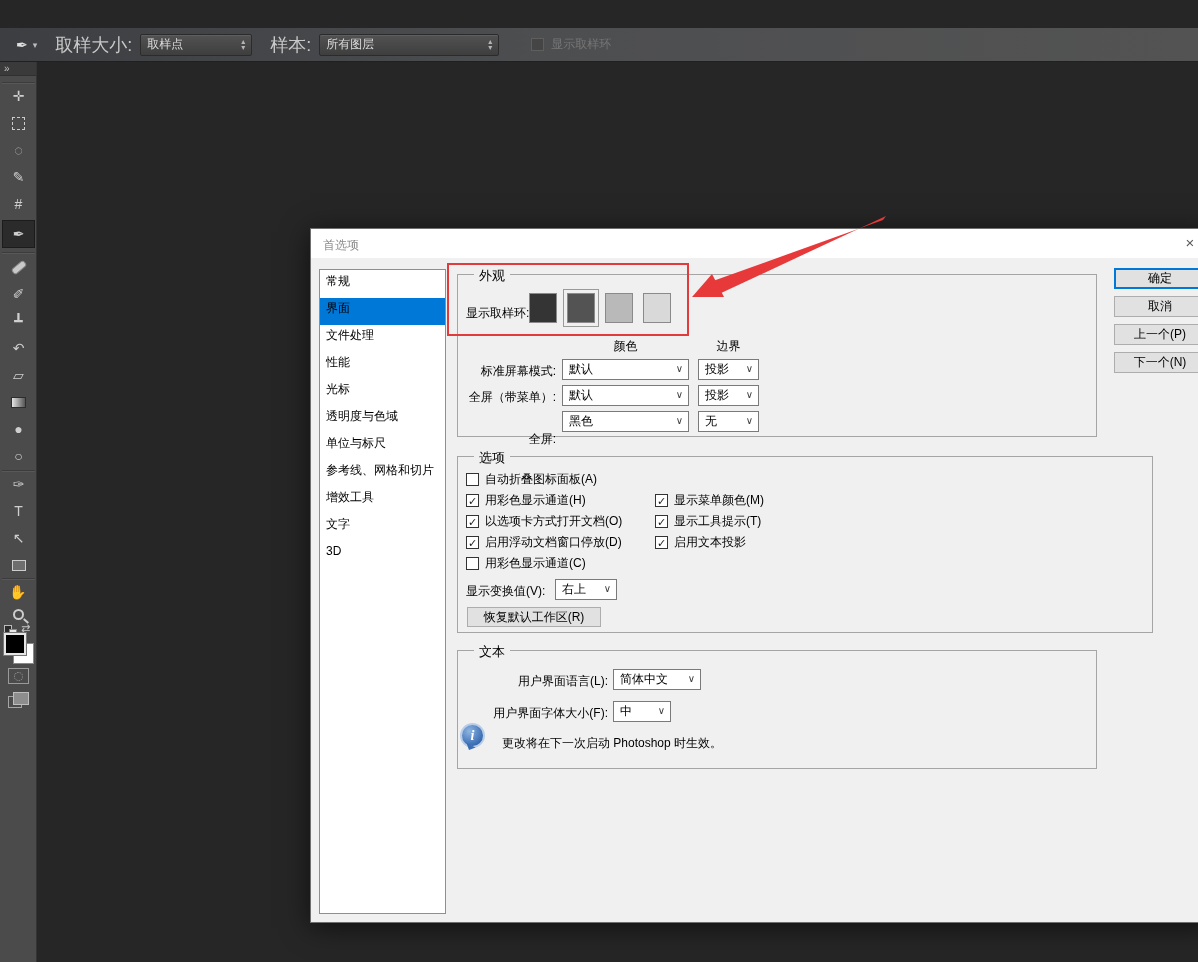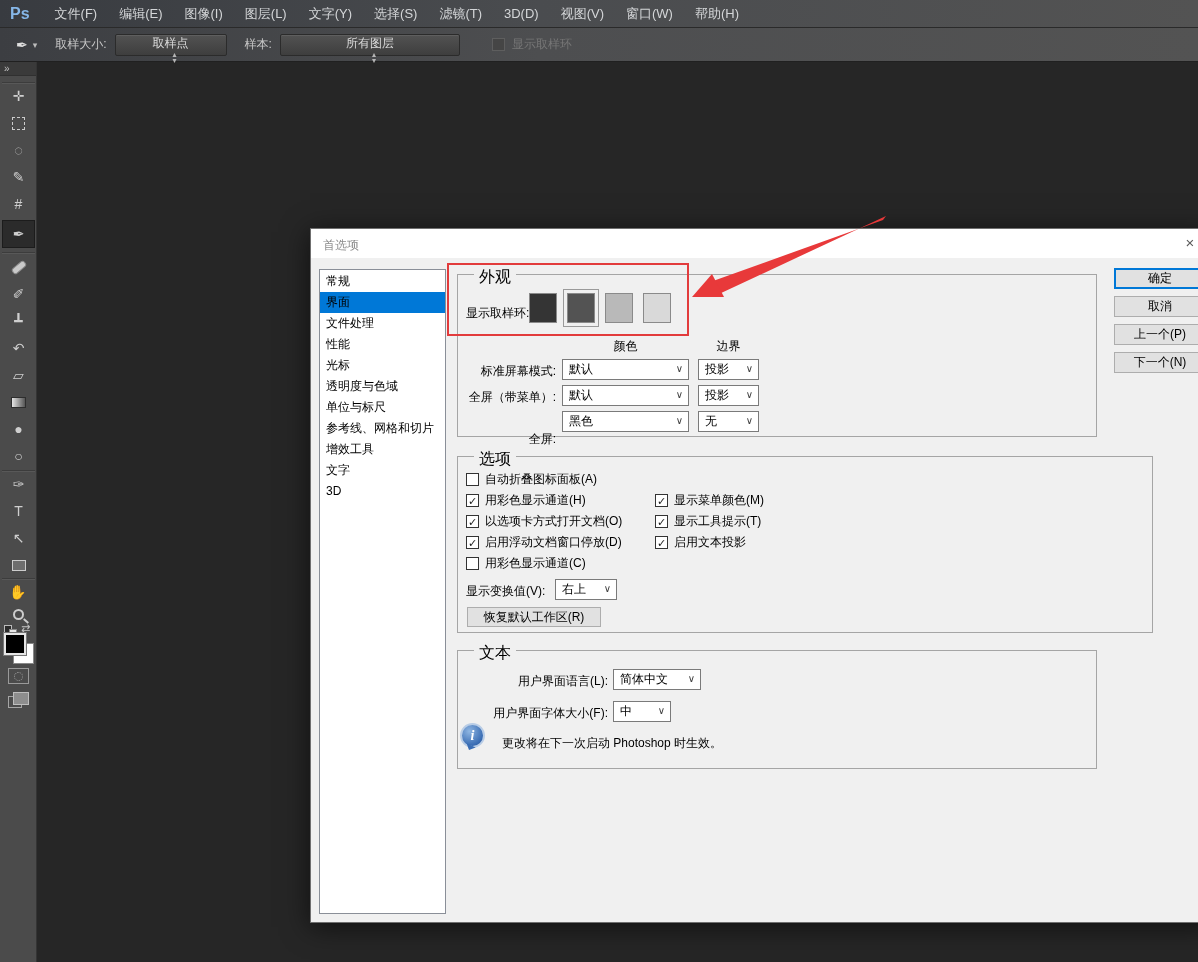--- a/index.html
+++ b/index.html
@@ -13,24 +13,24 @@
              border-bottom:1px solid #2a2a2a; display:flex; align-items:center; z-index:5;}
   .ps-logo { color:#86b7e8; font-weight:bold; font-size:16px; padding:0 14px 0 10px; letter-spacing:0; }
   .menu-item { color:#d4d6d8; font-size:13px; padding:0 11px; line-height:28px; cursor:default; }
 
   
   .optionsbar { position:absolute; left:0; top:28px; width:1198px; height:34px;
                 background:linear-gradient(90deg,#3c3e42 0%,#4d4e50 45%,#535353 100%);
                 border-bottom:1px solid #202020; display:flex; align-items:center; z-index:5;}
   .ob-tool { color:#e0e0e0; font-size:14px; margin-left:16px; transform:rotate(0deg); }
   .ob-caret { color:#bbb; font-size:9px; margin-left:5px; margin-right:18px; }
-  .ob-label { color:#c8c8c8; font-size:12px; margin-right:8px;text-align:right; }
+  .ob-label { color:#c8c8c8; font-size:18px; margin-right:8px;text-align:right; }
   .ob-combo { height:22px; background:linear-gradient(#525252,#3e3e3e); border:1px solid #2b2b2b;
               border-radius:2px; color:#dcdcdc; font-size:12px; display:flex; align-items:center;
-              padding:0 6px; margin-right:18px; box-shadow:inset 0 1px 0 rgba(255,255,255,.08);flex-direction:column; }
+              padding:0 6px; margin-right:18px; box-shadow:inset 0 1px 0 rgba(255,255,255,.08); }
   .ob-combo .val { flex:1; }
   .ob-spin { display:flex; flex-direction:column; line-height:6px; font-size:8px; color:#b5b5b5; margin-left:8px;}
   .ob-check { width:13px; height:13px; background:#454545; border:1px solid #5e5e5e; margin:0 7px 0 14px;}
   .ob-dis { color:#767676; font-size:12px; }
 
   
   .toolbar { position:absolute; left:0; top:62px; width:37px; height:900px;
              background:#4b4b4b; border-right:1px solid #343434; z-index:4; }
   .tb-head { height:14px; background:#3a3a3a; color:#c0c0c0; font-size:10px; text-align:left;
              padding-left:4px; line-height:13px; border-bottom:1px solid #303030;}
@@ -62,26 +62,26 @@
 
   
   .dialog { position:absolute; left:310px; top:228px; width:905px; height:695px;
             background:#f0f0f0; border:1px solid #6f6f6f; box-shadow:0 4px 26px rgba(0,0,0,.6); z-index:10;}
   .dlg-title { position:absolute; left:0; top:0; width:100%; height:29px; background:#ffffff; }
   .dlg-title span.t { position:absolute; left:12px; top:8px; font-size:12px; color:#8b8b8b; }
   .dlg-close { position:absolute; left:868px; top:4px; width:22px; height:20px; color:#5a5a5a;
                font-size:15px; text-align:center; line-height:20px; }
   .listbox { position:absolute; left:8px; top:40px; width:127px; height:645px; background:#fff;
              border:1px solid #8a8f98; font-size:12px; padding-top:1px;}
-  .li { height:21px; line-height:21px; padding-left:6px; color:#000; }
+  .li { height:27px; line-height:21px; padding-left:6px; color:#000; }
   .li.sel { background:#0078d7; color:#000000; }
 
   .group { position:absolute; border:1px solid #a5a5a5; }
   .group .legend { position:absolute; top:-8px; left:16px; background:#f0f0f0; padding:0 5px;
-                   font-size:16px; color:#000; }
+                   font-size:13px; color:#000; }
   .lab { position:absolute; font-size:12px; color:#000; white-space:nowrap; }
   .combo { position:absolute; height:21px; background:#fff; border:1px solid #7a7a7a; font-size:12px;
            display:flex; align-items:center; padding:0 18px 0 6px; }
   .combo .chev { position:absolute; right:5px; top:3px; font-size:10px; color:#404040; }
   .swatch { position:absolute; width:28px; height:30px; border:1px solid #8a8a8a; }
   .swatch.sel { outline:1px solid #9a9a9a; outline-offset:3px; }
   .cbrow { position:absolute; display:flex; align-items:center; }
   .cb { width:13px; height:13px; background:#fff; border:1px solid #333; margin-right:6px;
         font-size:11px; line-height:12px; text-align:center; color:#1a1a1a; }
   .cb.checked:before { content:"\2713"; }
@@ -102,34 +102,20 @@
   
   .anno-rect { position:absolute; left:447px; top:263px; width:242px; height:73px;
                border:2px solid #e23b3c; z-index:40; }
   .anno-arrow { position:absolute; left:650px; top:205px; z-index:41; }
 </style>
 </head>
 <body>
 
 <div id="stage">
 
-  <div class="menubar">
-    <span class="ps-logo">Ps</span>
-    <span class="menu-item">文件(F)</span>
-    <span class="menu-item">编辑(E)</span>
-    <span class="menu-item">图像(I)</span>
-    <span class="menu-item">图层(L)</span>
-    <span class="menu-item">文字(Y)</span>
-    <span class="menu-item">选择(S)</span>
-    <span class="menu-item">滤镜(T)</span>
-    <span class="menu-item">3D(D)</span>
-    <span class="menu-item">视图(V)</span>
-    <span class="menu-item">窗口(W)</span>
-    <span class="menu-item">帮助(H)</span>
-  </div>
 
   <div class="optionsbar">
     <span class="ob-tool">✒</span>
     <span class="ob-caret">▾</span>
     <span class="ob-label">取样大小:</span>
     <div class="ob-combo" style="width:112px">
       <span class="val">取样点</span>
       <span class="ob-spin">
           <span>▴</span>
           <span>▾</span>

